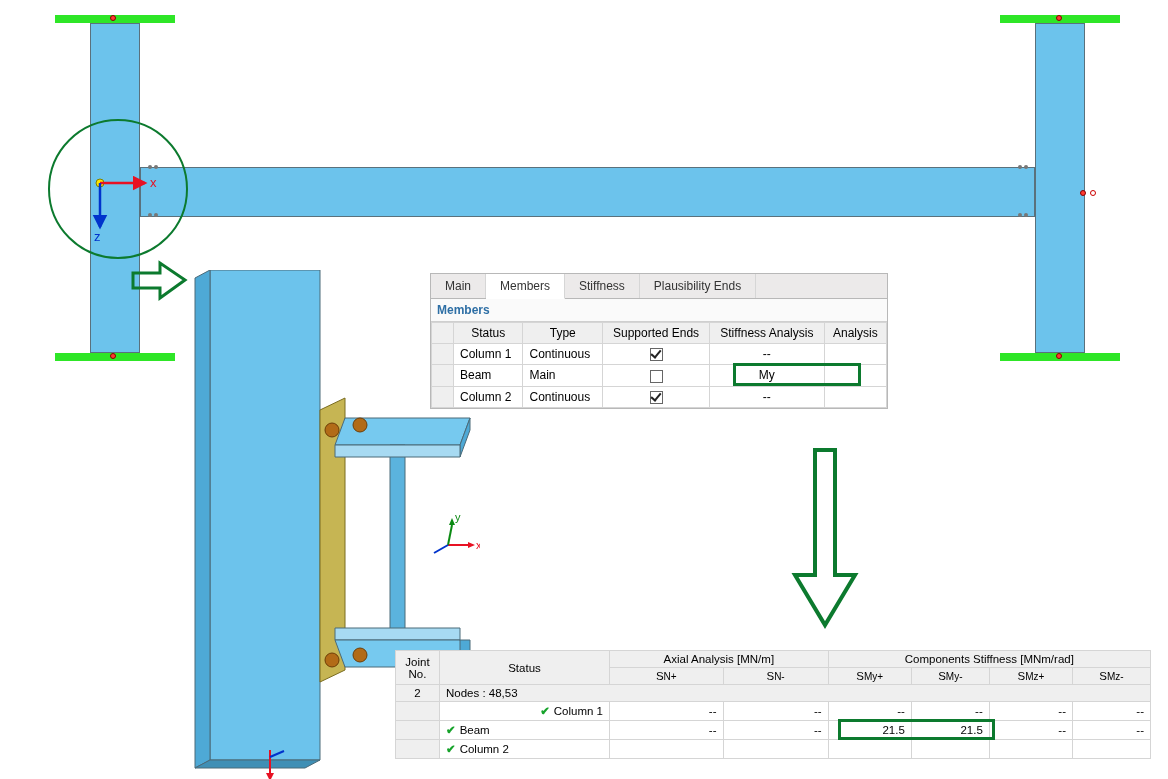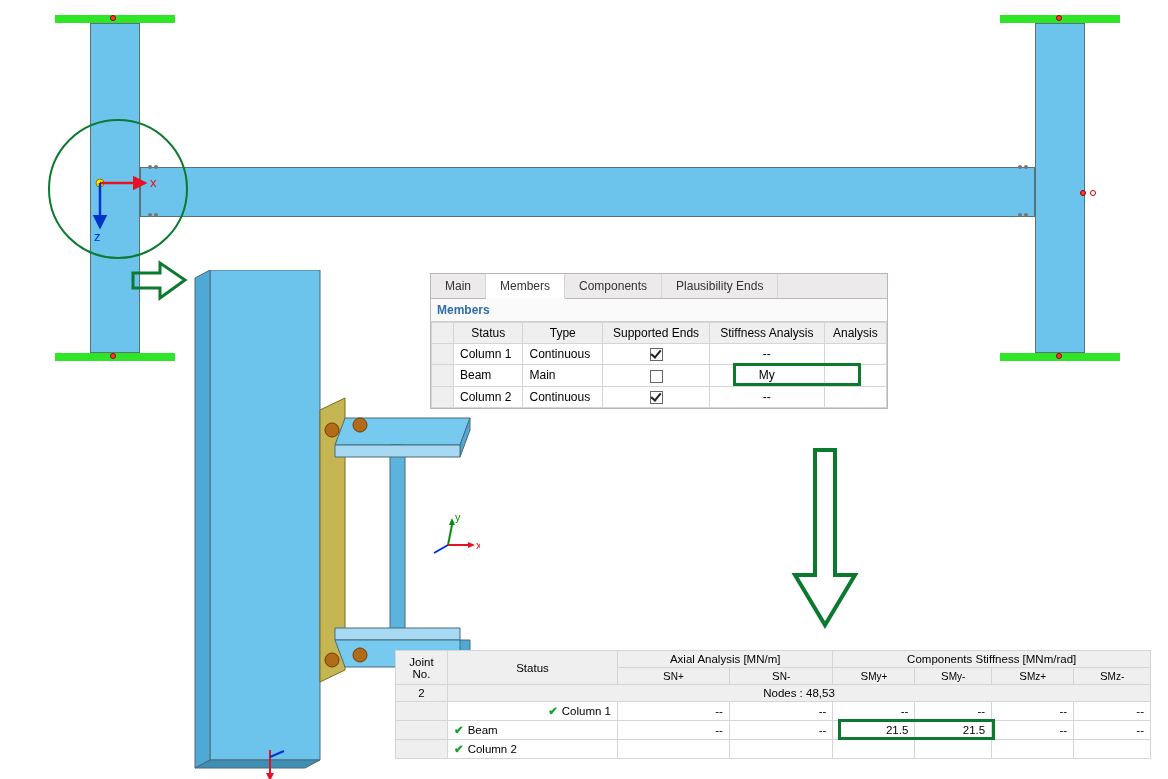--- a/index.html
+++ b/index.html
@@ -200,21 +200,21 @@
       <polygon points="-4,8 4,8 0,16" fill="#e81123"></polygon>
       <line x1="0" y1="-8" x2="14" y2="-14" stroke="#0033cc" stroke-width="2"></line>
     </g>
   </svg>
 </div>
 
 <div class="panel panel1">
   <div class="tabbar">
     <div class="tab">Main</div>
     <div class="tab" data-active="true">Members</div>
-    <div class="tab">Components</div>
+    <div class="tab">Stiffness</div>
     <div class="tab">Plausibility Ends</div>
   </div>
   <div class="section-title">Members</div>
   <div style="position:relative;">
     <table class="grid">
       <tbody>
           <tr>
         <th class="rowhead"></th>
         <th>Status</th>
         <th>Type</th>
@@ -250,38 +250,38 @@
       </table>
     <div class="hlbox1" id="hl1" style="left: 302.141px; top: 40.8281px; width: 128.094px; height: 23.3281px;"></div>
   </div>
 </div>
 
 <div class="panel panel2" style="border:none;">
   <div style="position:relative;">
   <table class="grid">
     <tbody>
           <tr>
-      <th rowspan="2" style="width:52px">
+      <th rowspan="2" style="width:44px">
         <span>Joint No.</span>
       </th>
       <th rowspan="2" style="width:170px">Status</th>
       <th colspan="2">Axial Analysis [MN/m]</th>
       <th colspan="4">Components Stiffness [MNm/rad]</th>
     </tr>
     <tr>
       <th>S<span class="sub">N+</span></th>
       <th>S<span class="sub">N-</span></th>
       <th>S<span class="sub">My+</span></th>
       <th>S<span class="sub">My-</span></th>
       <th>S<span class="sub">Mz+</span></th>
       <th>S<span class="sub">Mz-</span></th>
     </tr>
     <tr>
       <th>2</th>
-      <td colspan="7" style="text-align:center;background:#efefef;">Nodes : 48,53</td>
+      <td colspan="7" style="text-align:left;background:#efefef;">Nodes : 48,53</td>
     </tr>
     <tr>
       <th></th>
       <td style="text-align:right"><span class="ok-icon">✔</span><span>Column 1</span></td>
       <td style="text-align:right">--</td>
       <td style="text-align:right">--</td>
       <td style="text-align:right">--</td>
       <td style="text-align:right">--</td>
       <td style="text-align:right">--</td>
       <td style="text-align:right">--</td>

